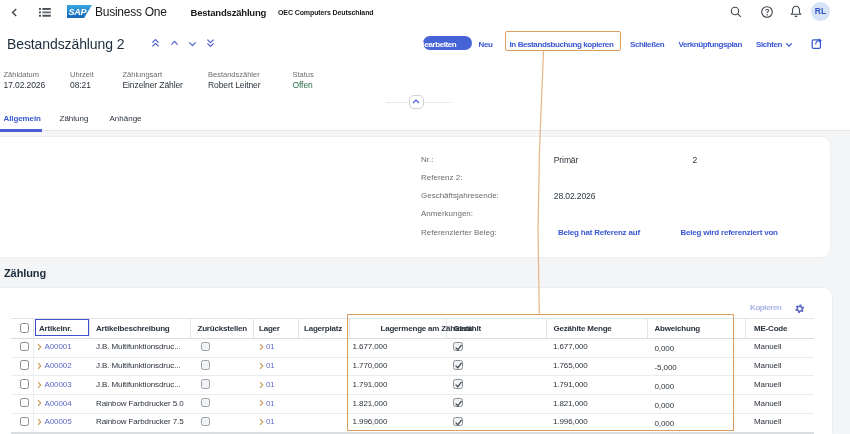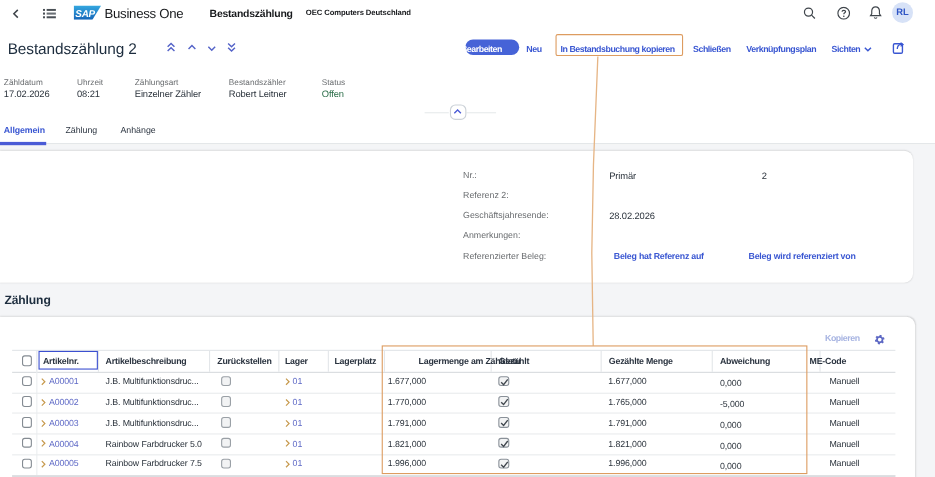--- a/index.html
+++ b/index.html
@@ -142,21 +142,21 @@
 <div style="position:absolute;left:745px;top:318.5px;width:1px;height:19px;background:#e3e6e9"></div>
 <span class="th" style="left:39px;top:323.5px;">Artikelnr.</span>
 <span class="th" style="left:96px;top:323.5px;">Artikelbeschreibung</span>
 <span class="th" style="left:197.5px;top:323.5px;">Zurückstellen</span>
 <span class="th" style="left:259px;top:323.5px;">Lager</span>
 <span class="th" style="left:304px;top:323.5px;">Lagerplatz</span>
 <span class="th" style="left:352.5px;top:323.5px;margin-left:28px;">Lagermenge am Zähldatu</span>
 <span class="th" style="left:453.5px;top:323.5px;">Gezählt</span>
 <span class="th" style="left:553.5px;top:323.5px;">Gezählte Menge</span>
 <span class="th" style="left:654.5px;top:323.5px;">Abweichung</span>
-<span class="th" style="left:736px;top:323.5px;text-align:center;">ME-Code</span>
+<span class="th" style="left:754px;top:323.5px;text-align:center;">ME-Code</span>
 <div style="position:absolute;left:19.5px;top:323.2px;width:9.5px;height:9.5px;border:1px solid #848b92;border-radius:2.5px;background:#fff"></div>
 <div style="position:absolute;left:34.7px;top:319.1px;width:54.4px;height:16.9px;border:1.5px solid #3b4fd0"></div>
 <div style="position:absolute;left:33px;top:338px;width:1px;height:96px;background:#eceef0"></div>
 
 <div style="position:absolute;left:19.5px;top:341.5px;width:9.5px;height:9.5px;border:1px solid #848b92;border-radius:2.5px;background:#fff"></div>
 <svg style="position:absolute;left:37px;top:343.0px" width="5" height="8" viewBox="0 0 5 8">
     <path d="M1 1.2 L3.8 4 L1 6.8" fill="none" stroke="#c79a4e" stroke-width="1.1"></path>
   </svg>
 <span class="t8" style="left:44.5px;top:342.2px;color:#5e69c6">A00001</span>
 <span class="t8" style="left:96px;top:342.2px;color:#2b333c">J.B. Multifunktionsdruc...</span>

